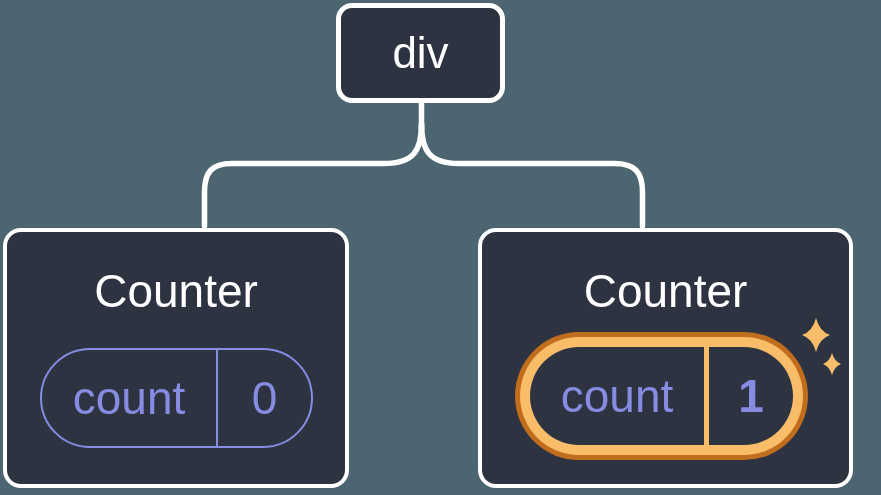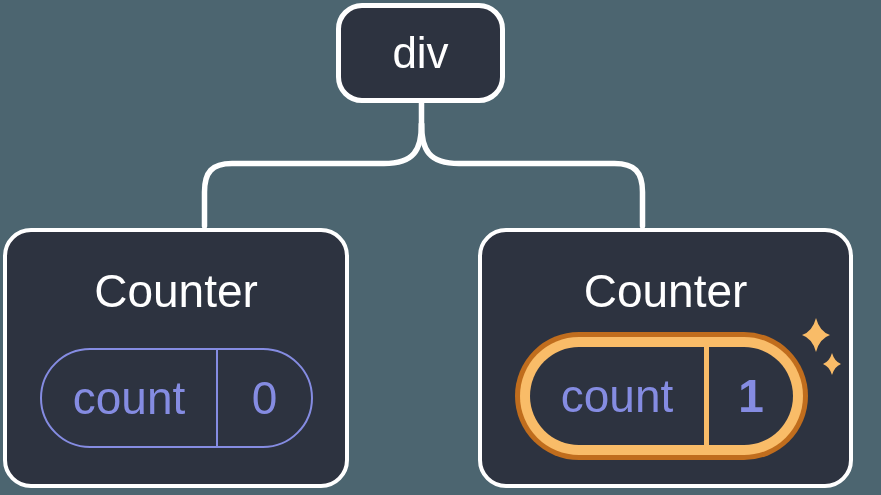--- a/index.html
+++ b/index.html
@@ -16,36 +16,36 @@
     left: 0; top: 0;
     width: 881px; height: 495px;
   }
   .node-root {
     position: absolute;
     left: 336px; top: 3px;
     width: 169px; height: 100px;
     box-sizing: border-box;
     background: #2d3340;
     border: 5px solid #ffffff;
-    border-radius: 26px;
+    border-radius: 16px;
     display: flex;
     align-items: center;
     justify-content: center;
     color: #ffffff;
     font-size: 44px;
     line-height: 1;
   }
   .card {
     position: absolute;
     top: 228px;
     height: 260px;
     box-sizing: border-box;
     background: #2d3340;
     border: 4px solid #ffffff;
-    border-radius: 28px;
+    border-radius: 18px;
   }
   .card-left  { left: 3px;   width: 346px; }
   .card-right { left: 478px; width: 375px; }
   .card-title {
     margin-top: 36px;
     text-align: center;
     color: #ffffff;
     font-size: 46px;
     line-height: 1;
   }

